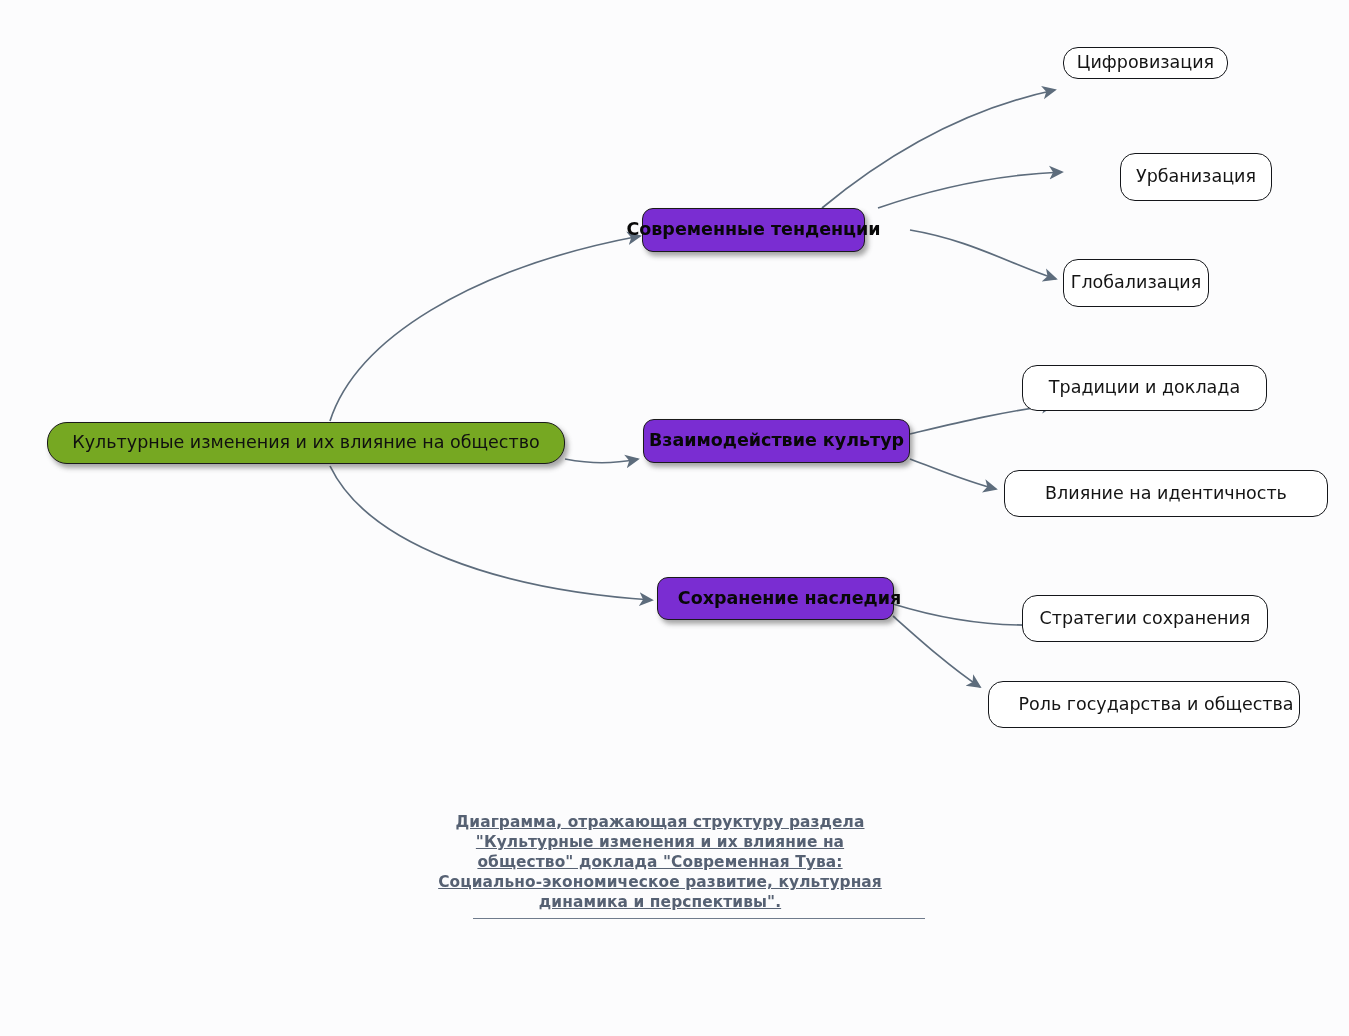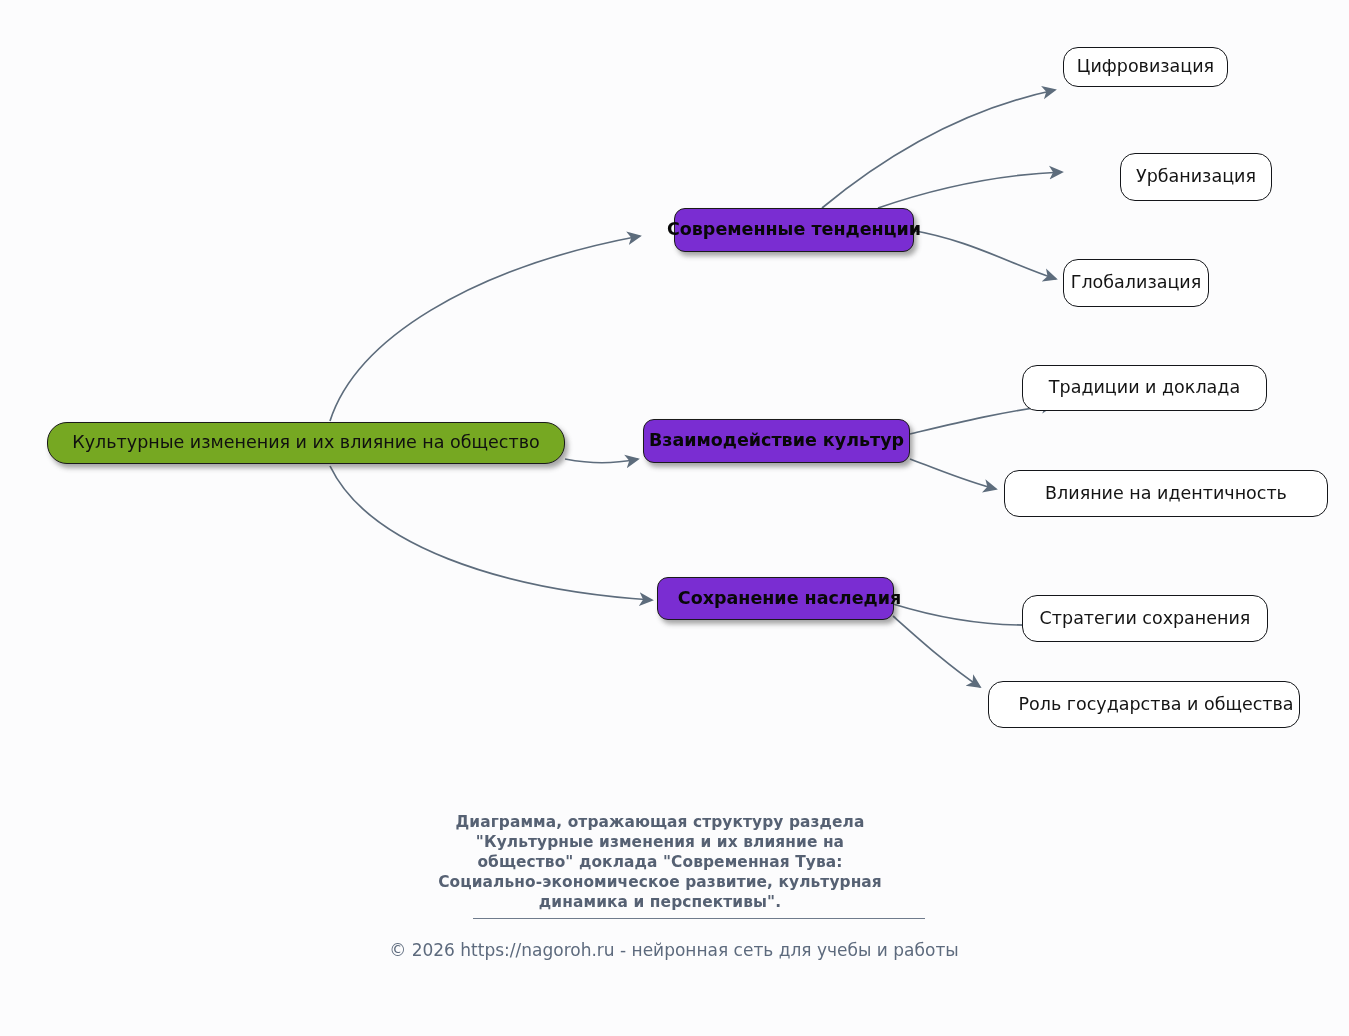--- a/index.html
+++ b/index.html
@@ -103,24 +103,24 @@
         <path d="M 910 459 C 940 470 965 481 996 489" marker-end="url(#arrow)" stroke="#5d6c7c"></path>
         <path d="M 893 604 C 945 620 1000 628 1053 624" marker-end="url(#arrow)" stroke="#5d6c7c"></path>
         <path d="M 893 616 C 920 640 950 667 980 687" marker-end="url(#arrow)" stroke="#5d6c7c"></path>
       </g>
   </svg>
 
   <div id="nodes">
       <div class="node node-root" style="left: 47px; top: 422px; width: 518px; height: 42px; background: rgb(118, 168, 34);">
         <span>Культурные изменения и их влияние на общество</span>
       </div>
-      <div class="node node-branch" style="left: 642px; top: 208px; width: 240px; height: 44px; background: rgb(122, 45, 210); margin-left: 32px;">
+      <div class="node node-branch" style="left: 642px; top: 208px; width: 223px; height: 44px; background: rgb(122, 45, 210);">
         <span>Современные тенденции</span>
       </div>
-      <div class="node node-leaf" style="left: 1063px; top: 47px; width: 165px; height: 40px;">
+      <div class="node node-leaf" style="left: 1063px; top: 47px; width: 165px; height: 32px;">
         <span>Цифровизация</span>
       </div>
       <div class="node node-leaf" style="left: 1120px; top: 153px; width: 152px; height: 48px;">
         <span>Урбанизация</span>
       </div>
       <div class="node node-leaf" style="left: 1063px; top: 259px; width: 146px; height: 48px;">
         <span>Глобализация</span>
       </div>
       <div class="node node-branch" style="left: 643px; top: 419px; width: 267px; height: 44px; background: rgb(122, 45, 210);">
         <span>Взаимодействие культур</span>
@@ -135,27 +135,24 @@
         <span>Сохранение наследия</span>
       </div>
       <div class="node node-leaf" style="left: 1022px; top: 575px; width: 246px; height: 47px; margin-top: 20px;">
         <span>Стратегии сохранения</span>
       </div>
       <div class="node node-leaf" style="left: 988px; top: 681px; width: 312px; height: 47px; padding-left: 24px;">
         <span>Роль государства и общества</span>
       </div>
     </div>
 
-  <div class="caption" style="left:376px; top:812px; width:568px;">
+  <div class="caption" style="left:376px; top:812px; width:568px;text-decoration:underline;">
     <div>Диаграмма, отражающая структуру раздела</div>
     <div>"Культурные изменения и их влияние на</div>
     <div>общество" доклада "Современная Тува:</div>
     <div>Социально-экономическое развитие, культурная</div>
     <div>динамика и перспективы".</div>
   </div>
 
   <div class="caption-rule" style="left:473px; top:918px; width:452px;"></div>
 
-  <div class="footer" style="left:274px; top:940px; width:800px;">
-    <span>© 2026 https://nagoroh.ru - нейронная сеть для учебы и работы</span>
-  </div>
 
 </div>
 
 </body></html>

